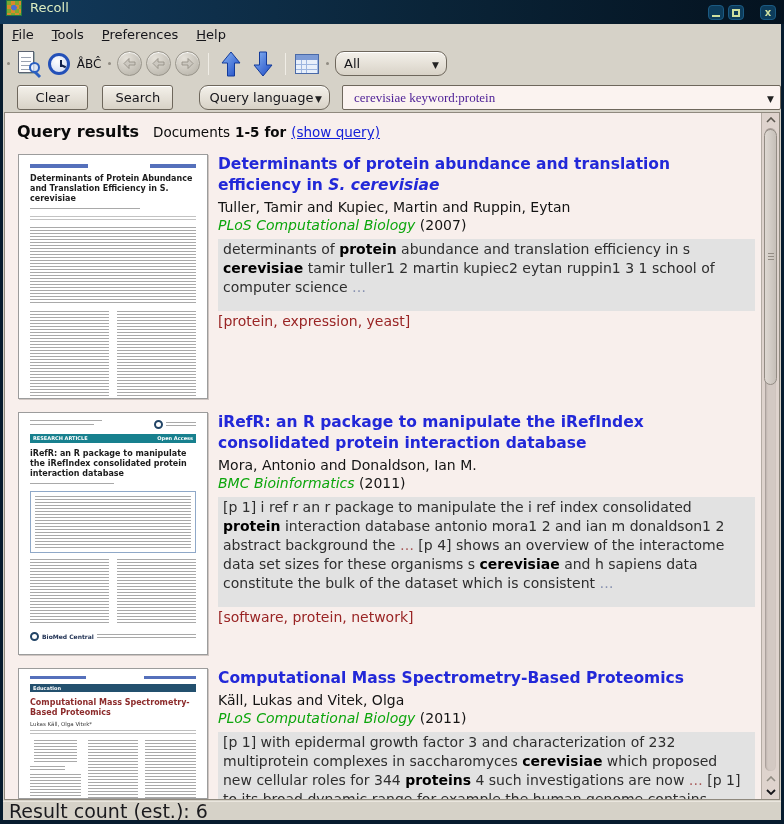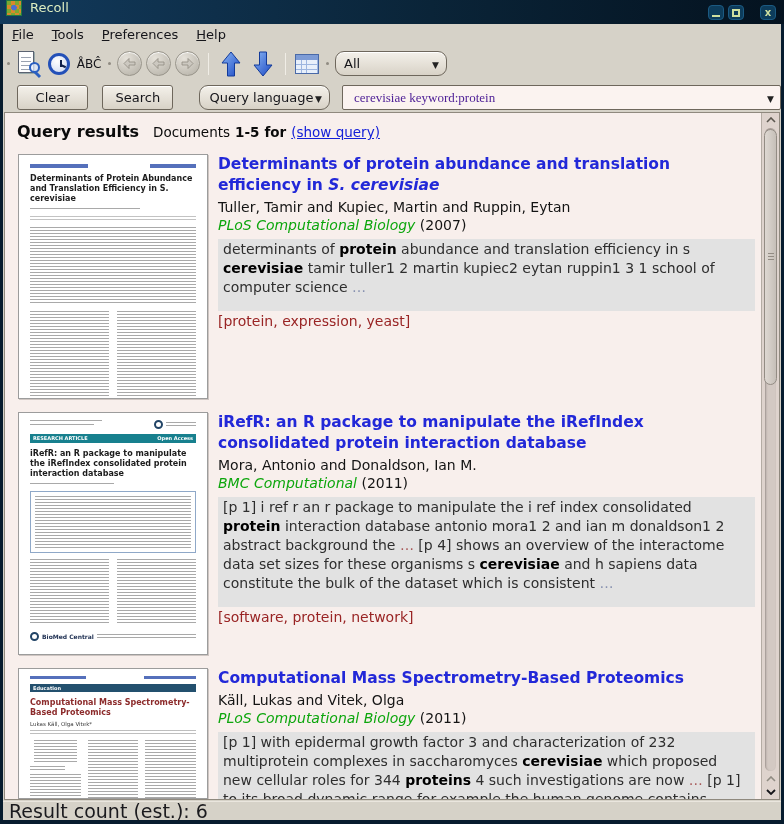--- a/index.html
+++ b/index.html
@@ -344,21 +344,21 @@
                 <div class="c"></div>
                 <div class="t">BioMed Central</div>
                 <div class="st" style="height:6px;flex:1"></div>
               </div>
             </div>
           </div>
           <div class="rtext">
             <div class="rtitle"><span>iRefR: an R package to manipulate the iRefIndex consolidated protein interaction database</span></div>
             <div class="rauthors">Mora, Antonio and Donaldson, Ian M.</div>
             <div class="rjournal">
-              <span class="jname">BMC Computational</span>
+              <span class="jname">BMC Bioinformatics</span>
               <span>(2011)</span>
             </div>
             <div class="snippet"><span>[p 1] i ref r an r package to manipulate the i ref index consolidated </span><span class="seg-b">protein</span><span> interaction database antonio mora1 2 and ian m donaldson1 2 abstract background the </span><span class="seg-mr">…</span><span>  [p 4] shows an overview of the interactome data set sizes for these organisms s </span><span class="seg-b">cerevisiae</span><span> and h sapiens data constitute the bulk of the dataset which is consistent </span><span class="seg-m">…</span></div>
             <div class="rkeywords">[software, protein, network]</div>
           </div>
         </div>
 
         <div class="row">
           <div class="thumb t3">
             <div class="stp" style="padding-top:7px">

